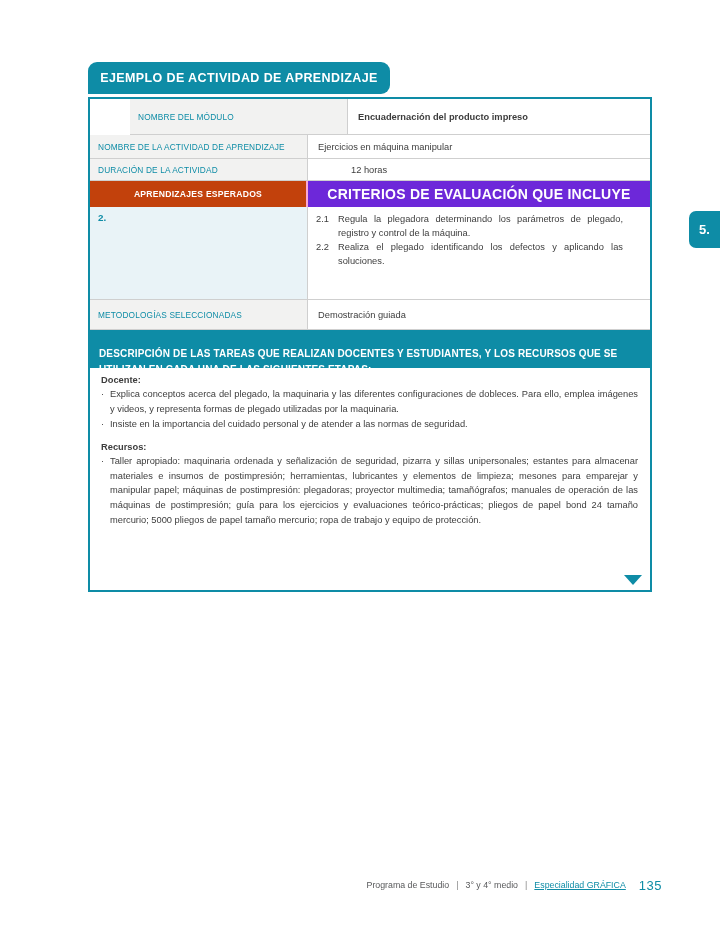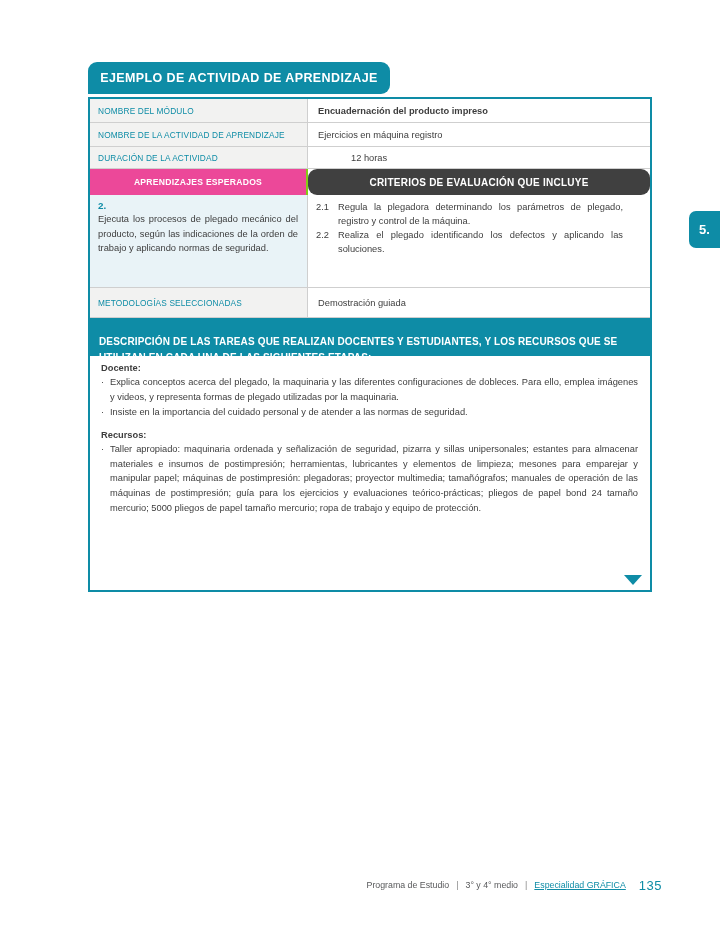--- a/index.html
+++ b/index.html
@@ -26,34 +26,34 @@
   .kv-row { display:flex; border-bottom:1px solid #CFCFCF; flex:0 0 auto; }
   .kv-label {
     width:218px; flex:0 0 218px; background:#F2F2F1; color:#0E8CA6;
     font-size:8.3px; letter-spacing:0.15px; display:flex; align-items:center;
     padding:0 6px 0 8px; border-right:1px solid #CFCFCF;
   }
   .kv-value {
     flex:1; display:flex; align-items:center; padding:0 8px 0 10px;
     font-size:9.3px; color:#3D3D3D;
   }
-  .r1 { height:24px; } .r2 { height:24px; } .r3 { height:22px;gap:33px; }
+  .r1 { height:36px;margin-left:40px; } .r2 { height:24px; } .r3 { height:22px;gap:33px; }
   .bold { font-weight:bold; }
 
   .header-row { display:flex; height:26px; flex:0 0 auto; }
   .header-left {
-    width:218px; flex:0 0 218px; background:#ec4899; color:#fff;
+    width:218px; flex:0 0 218px; background:#c2410c; color:#fff;
     display:flex; align-items:center; justify-content:center;
     font-size:8.6px; font-weight:bold; letter-spacing:0.25px;
-    border-right:2px solid #84cc16;
+    border-right:2px solid #f9a8d4;
   }
   .header-right {
-    flex:1; background:#404040; color:#fff;
-    display:flex; align-items:center; justify-content:center;
-    font-size:10px; font-weight:bold; letter-spacing:0.25px;border-radius:9px;
+    flex:1; background:#6d28d9; color:#fff;
+    display:flex; align-items:center; justify-content:center;
+    font-size:14px; font-weight:bold; letter-spacing:0.25px;
   }
 
   .content-row { display:flex; height:93px; flex:0 0 auto; border-bottom:1px solid #CFCFCF; }
   .content-left {
     width:218px; flex:0 0 218px; background:#E9F3F7; border-right:1px solid #CFCFCF;
     padding:5px 9px 5px 8px;
   }
   .learning-num { color:#0E8CA6; font-size:9.8px; font-weight:bold; margin-bottom:1px; }
   .learning-text { font-size:9.3px; color:#3D3D3D; line-height:1.58; text-align:justify; }
   .content-right { flex:1; padding:6px 27px 5px 8px; }
@@ -117,37 +117,36 @@
 
   <div class="doc-table">
 
     <div class="kv-row r1">
       <div class="kv-label">NOMBRE DEL MÓDULO</div>
       <div class="kv-value bold">Encuadernación del producto impreso</div>
     </div>
 
     <div class="kv-row r2">
       <div class="kv-label">NOMBRE DE LA ACTIVIDAD DE APRENDIZAJE</div>
-      <div class="kv-value">Ejercicios en máquina registro</div>
+      <div class="kv-value">Ejercicios en máquina manipular</div>
     </div>
 
     <div class="kv-row r3">
       <div class="kv-label">DURACIÓN DE LA ACTIVIDAD</div>
       <div class="kv-value">12 horas</div>
     </div>
 
     <div class="header-row">
       <div class="header-left">APRENDIZAJES ESPERADOS</div>
       <div class="header-right">CRITERIOS DE EVALUACIÓN QUE INCLUYE</div>
     </div>
 
     <div class="content-row">
       <div class="content-left">
         <div class="learning-num">2.</div>
-        <div class="learning-text">Ejecuta los procesos de plegado mecánico del producto, según las indicaciones de la orden de trabajo y aplicando normas de seguridad.</div>
       </div>
       <div class="content-right">
         <div class="criterion">
           <span class="crit-num">2.1</span>
           <span class="crit-text">Regula la plegadora determinando los parámetros de plegado, registro y control de la máquina.</span>
         </div>
         <div class="criterion">
           <span class="crit-num">2.2</span>
           <span class="crit-text">Realiza el plegado identificando los defectos y aplicando las soluciones.</span>
         </div>

